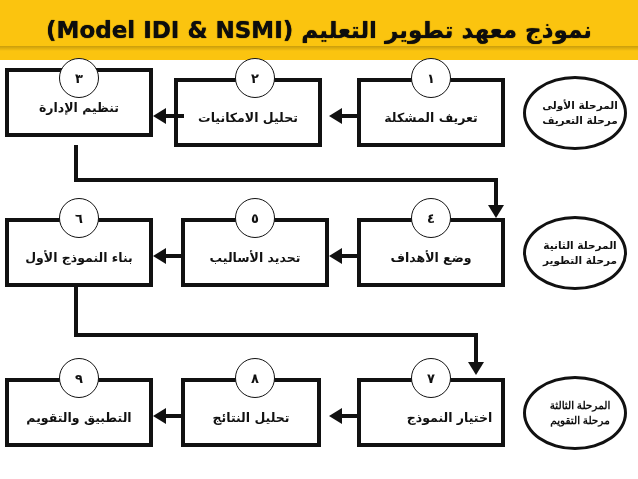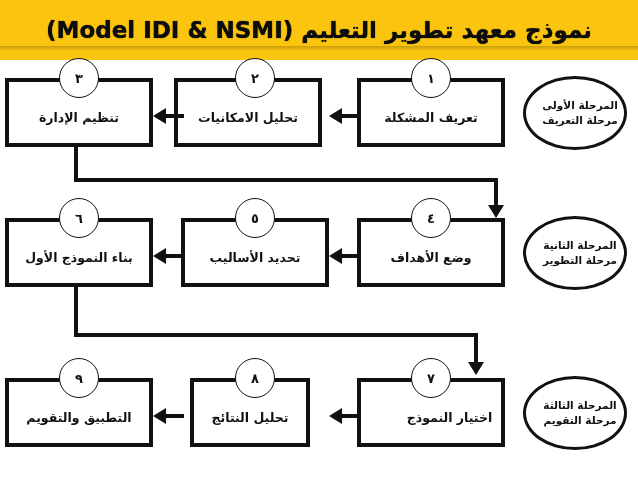--- a/index.html
+++ b/index.html
@@ -156,21 +156,21 @@
   <div class="pbox" style="left:357px; top:78px; width:148px; height:69px;">
     <div class="pbox-label">تعريف المشكلة</div>
   </div>
   <div class="numcircle" style="left:411px; top:58px;">١</div>
 
   <div class="pbox" style="left:174px; top:78px; width:148px; height:69px;">
     <div class="pbox-label">تحليل الامكانيات</div>
   </div>
   <div class="numcircle" style="left:235px; top:58px;">٢</div>
 
-  <div class="pbox" style="left:5px; top:78px; width:148px; height:69px;">
+  <div class="pbox" style="left:5px; top:68px; width:148px; height:69px;">
     <div class="pbox-label">تنظيم الإدارة</div>
   </div>
   <div class="numcircle" style="left:59px; top:58px;">٣</div>
 
   <div class="conn-h" style="left:342px; top:114px; width:18px;"></div>
   <div class="arrow-left" style="left:329px; top:108px;"></div>
 
   <div class="conn-h" style="left:166px; top:114px; width:18px;"></div>
   <div class="arrow-left" style="left:153px; top:108px;"></div>
 
@@ -203,21 +203,21 @@
   <div class="conn-v" style="left:74px; top:285px; height:52px;"></div>
   <div class="conn-h" style="left:74px; top:333px; width:404px;"></div>
   <div class="conn-v" style="left:474px; top:333px; height:32px;"></div>
   <div class="arrow-down" style="left:468px; top:362px;"></div>
 
   <div class="pbox" style="left:357px; top:378px; width:148px; height:69px;padding-left:37px;">
     <div class="pbox-label">اختيار النموذج</div>
   </div>
   <div class="numcircle" style="left:411px; top:358px;">٧</div>
 
-  <div class="pbox" style="left:190px; top:378px; width:120px; height:69px;">
+  <div class="pbox" style="left:181px; top:378px; width:140px; height:69px;">
     <div class="pbox-label">تحليل النتائج</div>
   </div>
   <div class="numcircle" style="left:235px; top:358px;">٨</div>
 
   <div class="pbox" style="left:5px; top:378px; width:148px; height:69px;">
     <div class="pbox-label">التطبيق والتقويم</div>
   </div>
   <div class="numcircle" style="left:59px; top:358px;">٩</div>
 
   <div class="conn-h" style="left:342px; top:414px; width:18px;"></div>
@@ -229,18 +229,18 @@
   <div class="stage-oval" style="left:523px; top:76px;">
     <div class="stage-line">المرحلة الأولى</div>
     <div class="stage-line">مرحلة التعريف</div>
   </div>
 
   <div class="stage-oval" style="left:523px; top:216px;">
     <div class="stage-line">المرحلة الثانية</div>
     <div class="stage-line">مرحلة التطوير</div>
   </div>
 
-  <div class="stage-oval" style="left:523px; top:376px;">
+  <div class="stage-oval" style="left:523px; top:376px;font-family:Liberation Serif, serif;">
     <div class="stage-line">المرحلة الثالثة</div>
     <div class="stage-line">مرحلة التقويم</div>
   </div>
 
 </div>
 
 </body></html>

